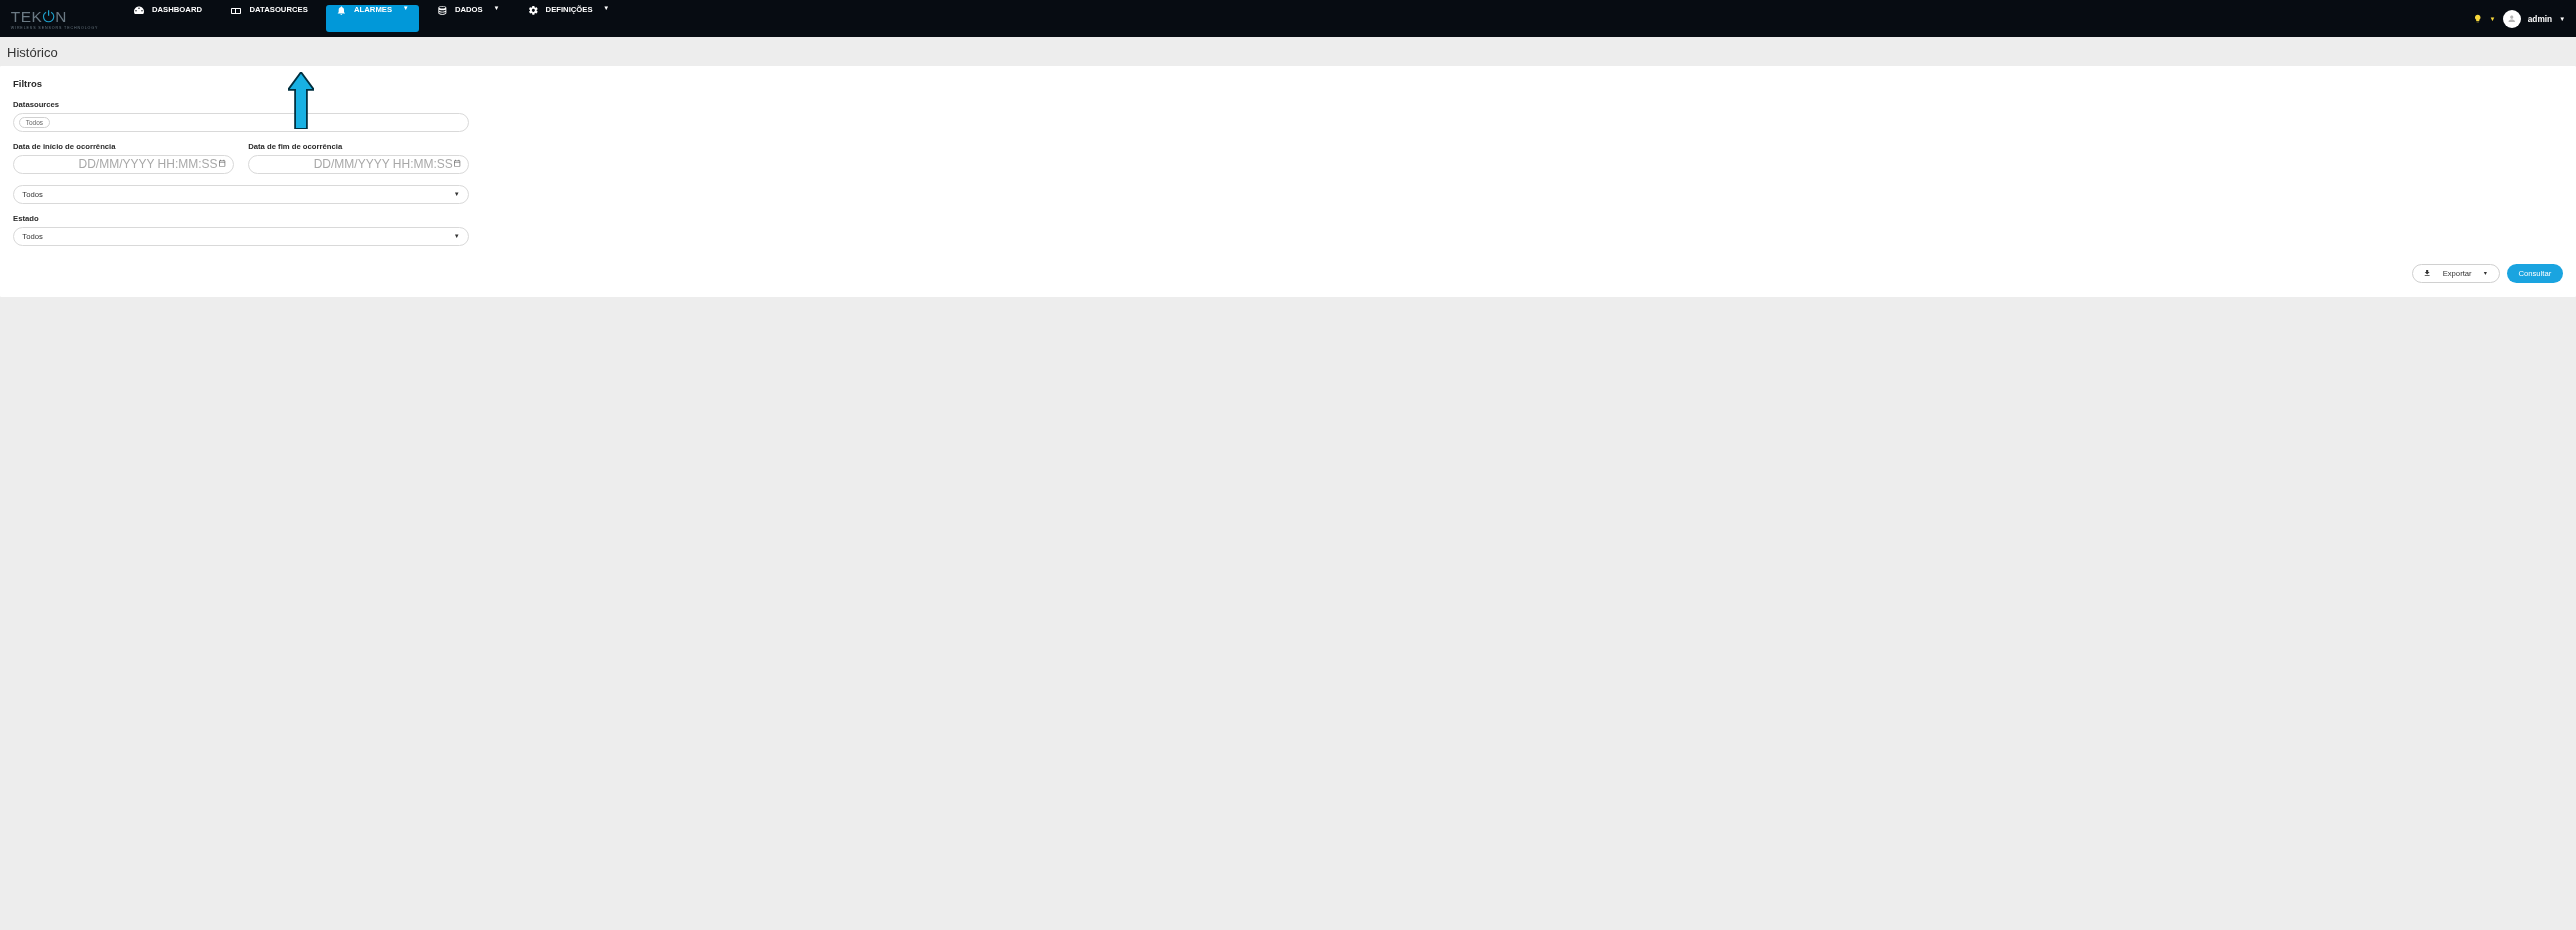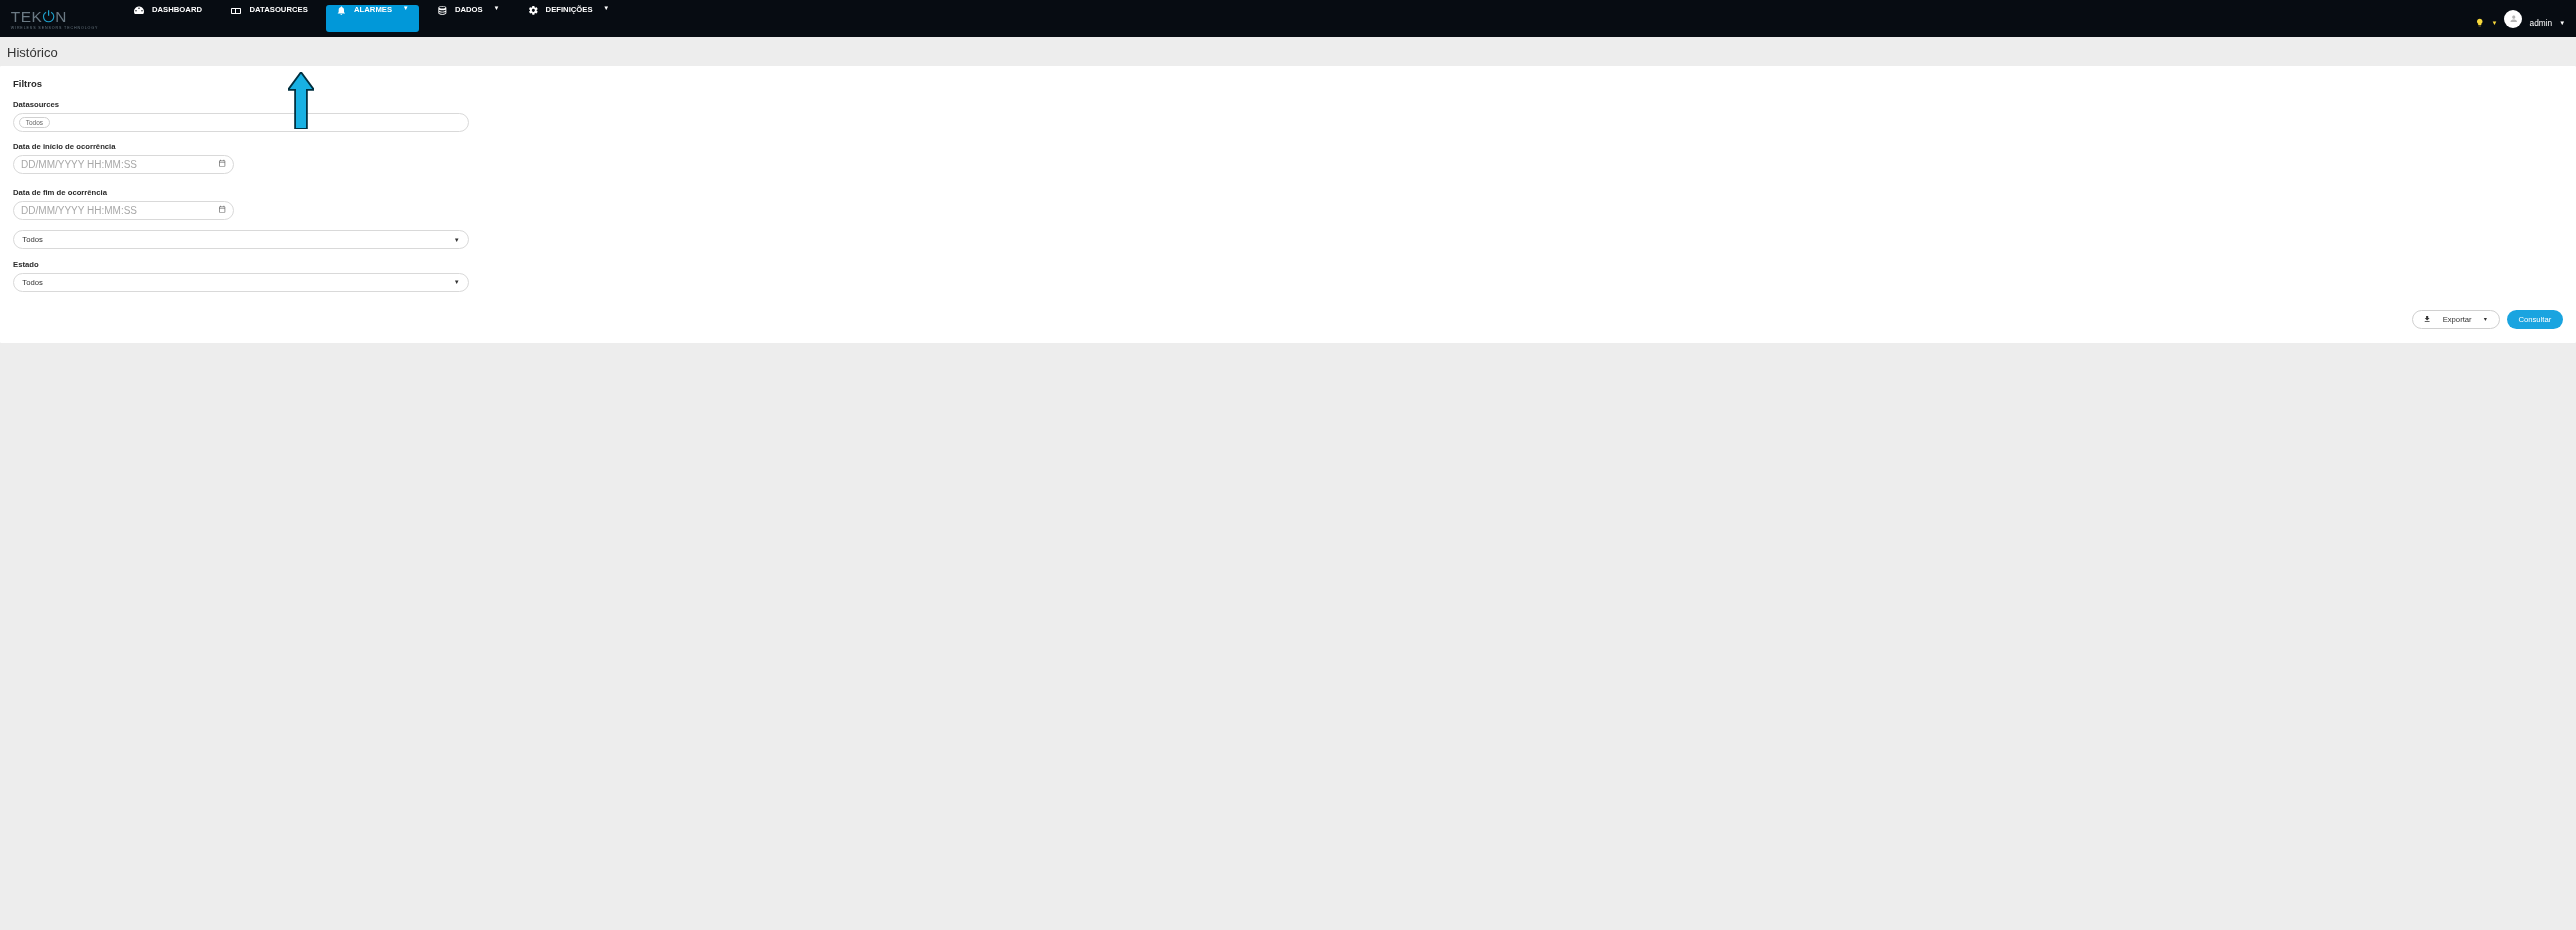--- a/index.html
+++ b/index.html
@@ -9,37 +9,37 @@
 .navbar { background: #070c12; height: 37px; display: flex; align-items: center; padding: 0 10.7px; color: #fff; }
 .logo { display: flex; flex-direction: column; margin-right: 24px; }
 .logo-main { font-size: 15.4px; font-weight: 300; letter-spacing: 0.6px; color: #6b7a84; display:flex; align-items:center; font-family: Arial, sans-serif; }
 .logo-accent { color: #1e9fca; }
 .logo-sub { font-size: 3.6px; letter-spacing: 0.9px; color: #6b7a84; }
 .nav-item { display: flex; align-items: flex-start; gap: 7.1px; padding: 0 10.7px; height: 27px; font-size: 7.7px; font-weight: 700; color: #fff; cursor: pointer; border-radius: 3px; margin-right: 7.1px; }
 .nav-item svg { fill: #fff; flex-shrink: 0; }
 .nav-item.active { background: #0198d9; }
 .nav-caret { font-size: 6px; margin-left: 3.6px; }
 .spacer { flex: 1; }
-.right-group { display: flex; align-items: flex-end; gap: 7.1px; }
+.right-group { display: flex; align-items: center; gap: 7.1px; font-weight: bold; }
 .bulb { color: #f7d83b; font-size: 10.7px; display:flex; align-items:center; gap:3.6px; cursor:pointer; }
 .avatar { width: 18px; height: 18px; border-radius: 50%; background: #fff; display: flex; align-items: center; justify-content: center; }
 .avatar svg { fill:#b5b5b5; }
 .user-link { color:#fff; font-size:8.3px; display:flex; align-items:center; gap:3.6px; cursor:pointer; }
 
 
 .page-title { padding: 8.3px 7.1px 6px; font-size: 13px; color: #333; font-weight: 400; }
 .card { background: #ffffff; margin: 0; padding: 12px 13px 14.2px; border-radius: 1.2px; position: relative; }
 .filters-title { font-size: 9.5px; font-weight: 700; color: #2a2a2a; margin-bottom: 10.7px; }
 .label { font-size: 7.7px; font-weight: 700; color: #2a2a2a; margin-bottom: 3.6px; display:block; }
 .field-group { margin-bottom: 10.7px; }
-.row { display: flex; gap: 14.2px; flex-direction: column; }
+.row { display: flex; gap: 14.2px; }
 .col { flex: 1; max-width: 221px; }
 
 .input-wrap { position: relative; display:flex; align-items:center; border: 0.6px solid #d9d9d9; border-radius: 9.5px; height: 19px; padding: 0 7.1px; background:#fff; width:100%; }
-.input-wrap input { border: none; outline: none; width: 100%; font-size: 10px; color:#333; background:transparent; }
+.input-wrap input { border: none; outline: none; width: 100%; font-size: 12px; color:#333; background:transparent;text-align:right; }
 .input-wrap input::placeholder { color: #a8a8a8; }
 .cal-icon { color:#666; font-size:7.7px; }
 
 .pill-tag { display:inline-block; border:0.6px solid #d0d0d0; border-radius:7.1px; padding:1.2px 6px; font-size:6.5px; color:#666; background:#fff; }
 .pill-container { border:0.6px solid #d9d9d9; border-radius:9.5px; padding:2.4px 4.7px; width: 456px; max-width:100%; background:#fff; }
 
 .select { border:0.6px solid #d9d9d9; border-radius:9.5px; height:19px; display:flex; align-items:center; justify-content:space-between; padding:0 8.3px; cursor:pointer; width:456px; max-width:100%; background:#fff; font-size:7.7px; color:#333; }
 .select .caret { font-size:6px; }
 
 .actions { display:flex; justify-content:flex-end; gap:7.1px; margin-top:18px; }

